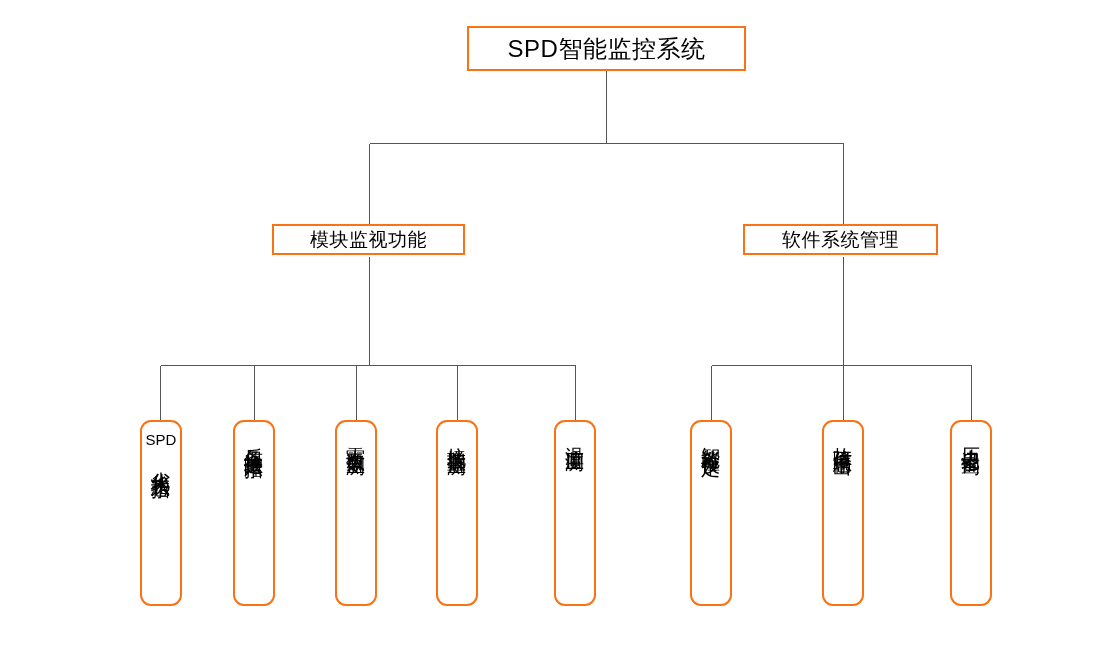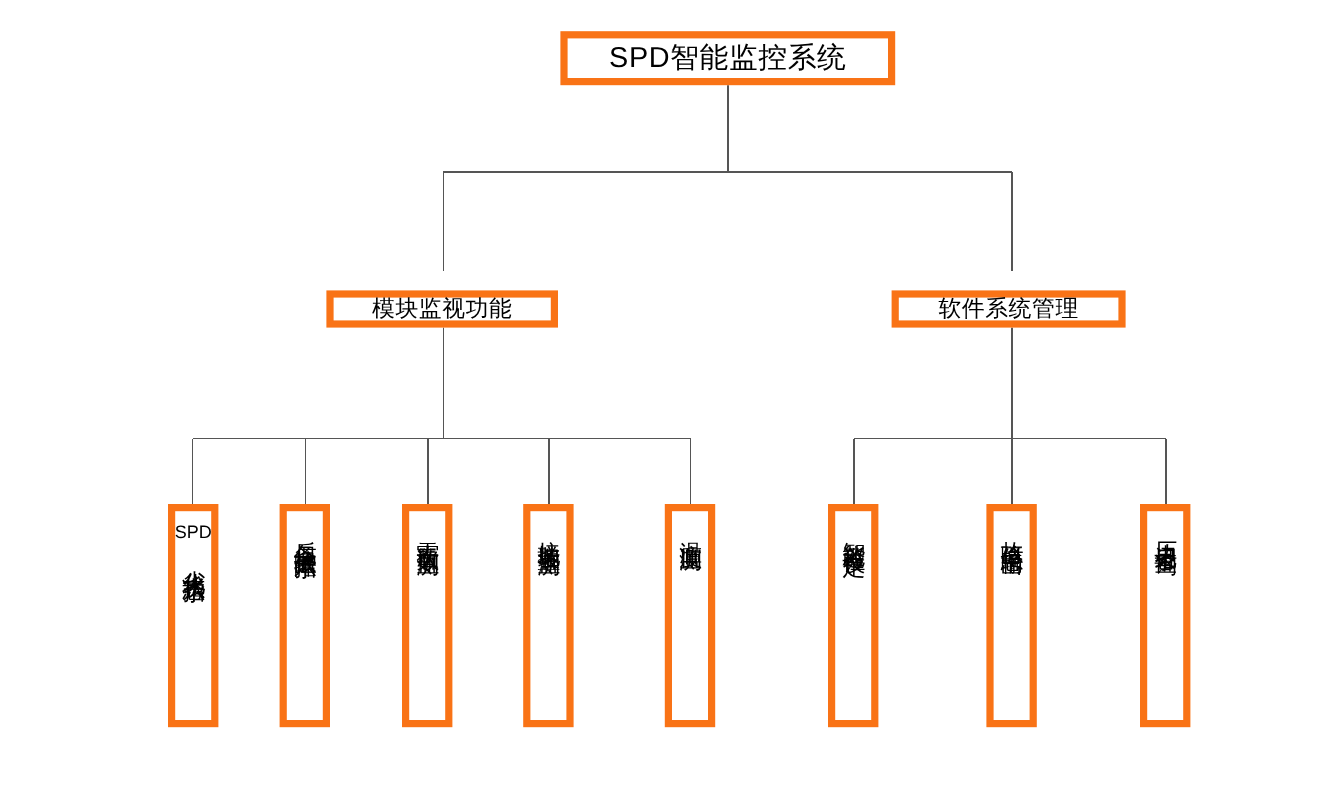--- a/index.html
+++ b/index.html
@@ -23,58 +23,59 @@
     position: absolute;
     left: 0;
     top: 0;
     width: 1120px;
     height: 670px;
     pointer-events: none;
   }
   .node {
     position: absolute;
     box-sizing: border-box;
-    border: 6px solid #f97316;
+    border: 2px solid #f97316;
     background: #ffffff;
     display: flex;
     align-items: center;
     justify-content: center;
     z-index: 2;
   }
   .node-root {
     left: 467px;
     top: 26px;
     width: 279px;
     height: 45px;
   }
   .node-root .label {
     font-size: 24px;
     letter-spacing: 0.5px;
     white-space: nowrap;
     line-height: 1;
   }
   .node-l2 {
     height: 31px;
-    top: 242px;
+    top: 224px;
   }
   .node-l2 .label {
     font-size: 19px;
     letter-spacing: 0.5px;
     white-space: nowrap;
     line-height: 1;
   }
   .node-l2.left  { left: 272px; width: 193px; }
   .node-l2.right { left: 743px; width: 195px; text-align: right; }
 
   .node-leaf {
     top: 420px;
     height: 186px;
     align-items: flex-start;
     justify-content: center;
     padding-top: 10px;
+    border-radius: 11px;
   }
   .vlabel {
     display: flex;
     flex-direction: column;
     align-items: center;
     line-height: 1;
   }
   .vlabel .latin {
     font-size: 15px;
     letter-spacing: 0px;

